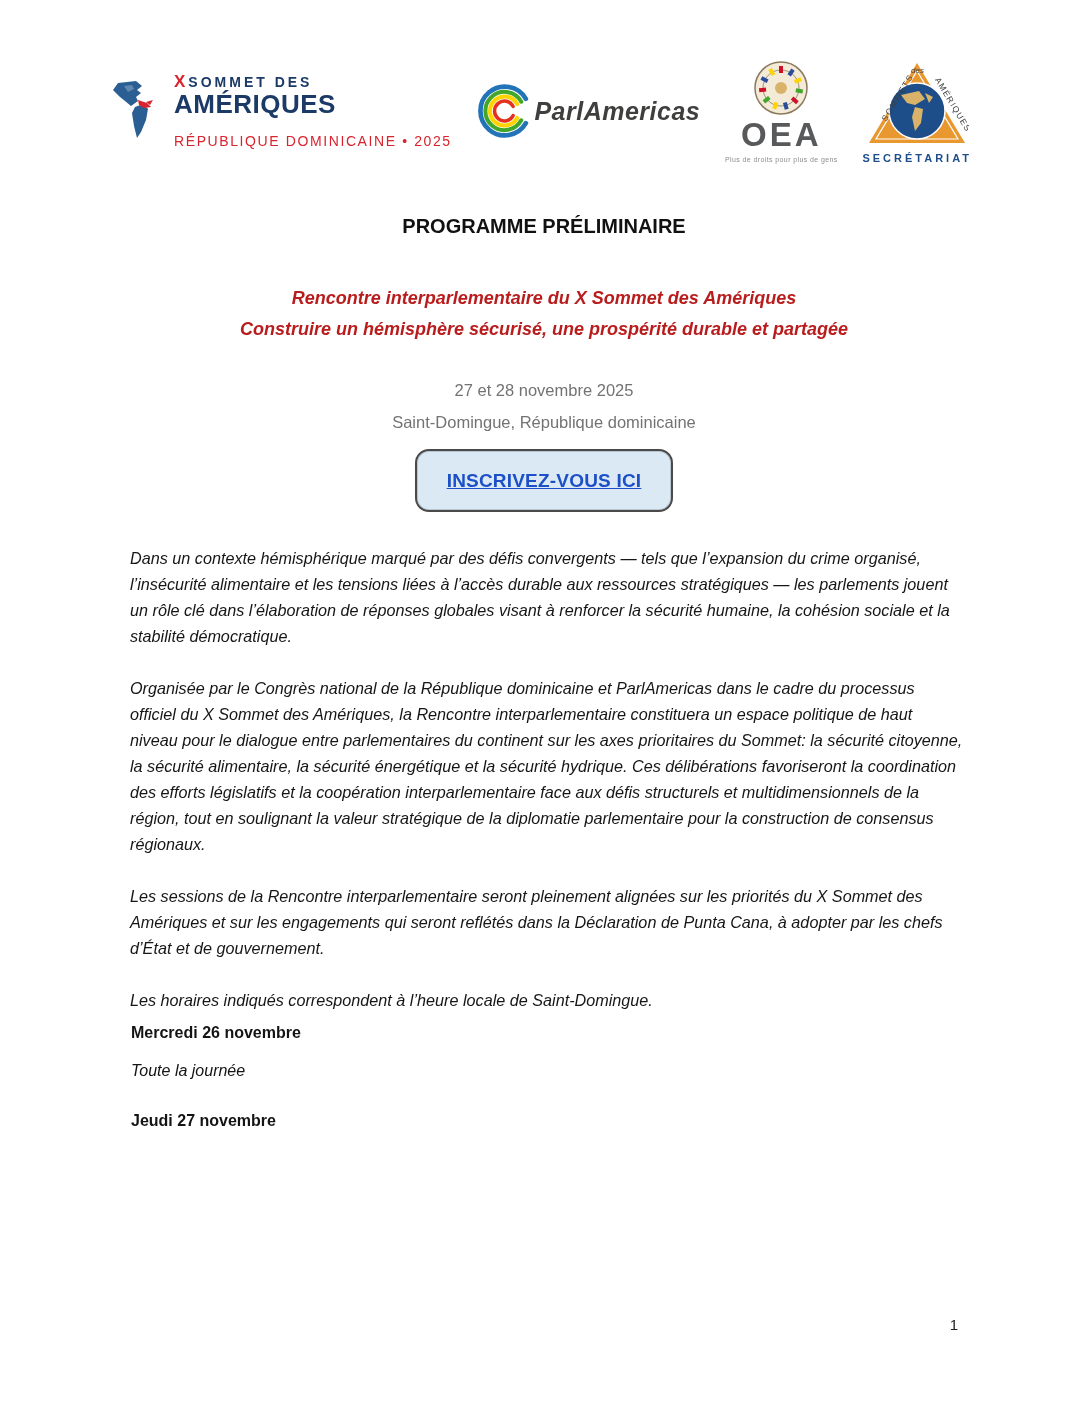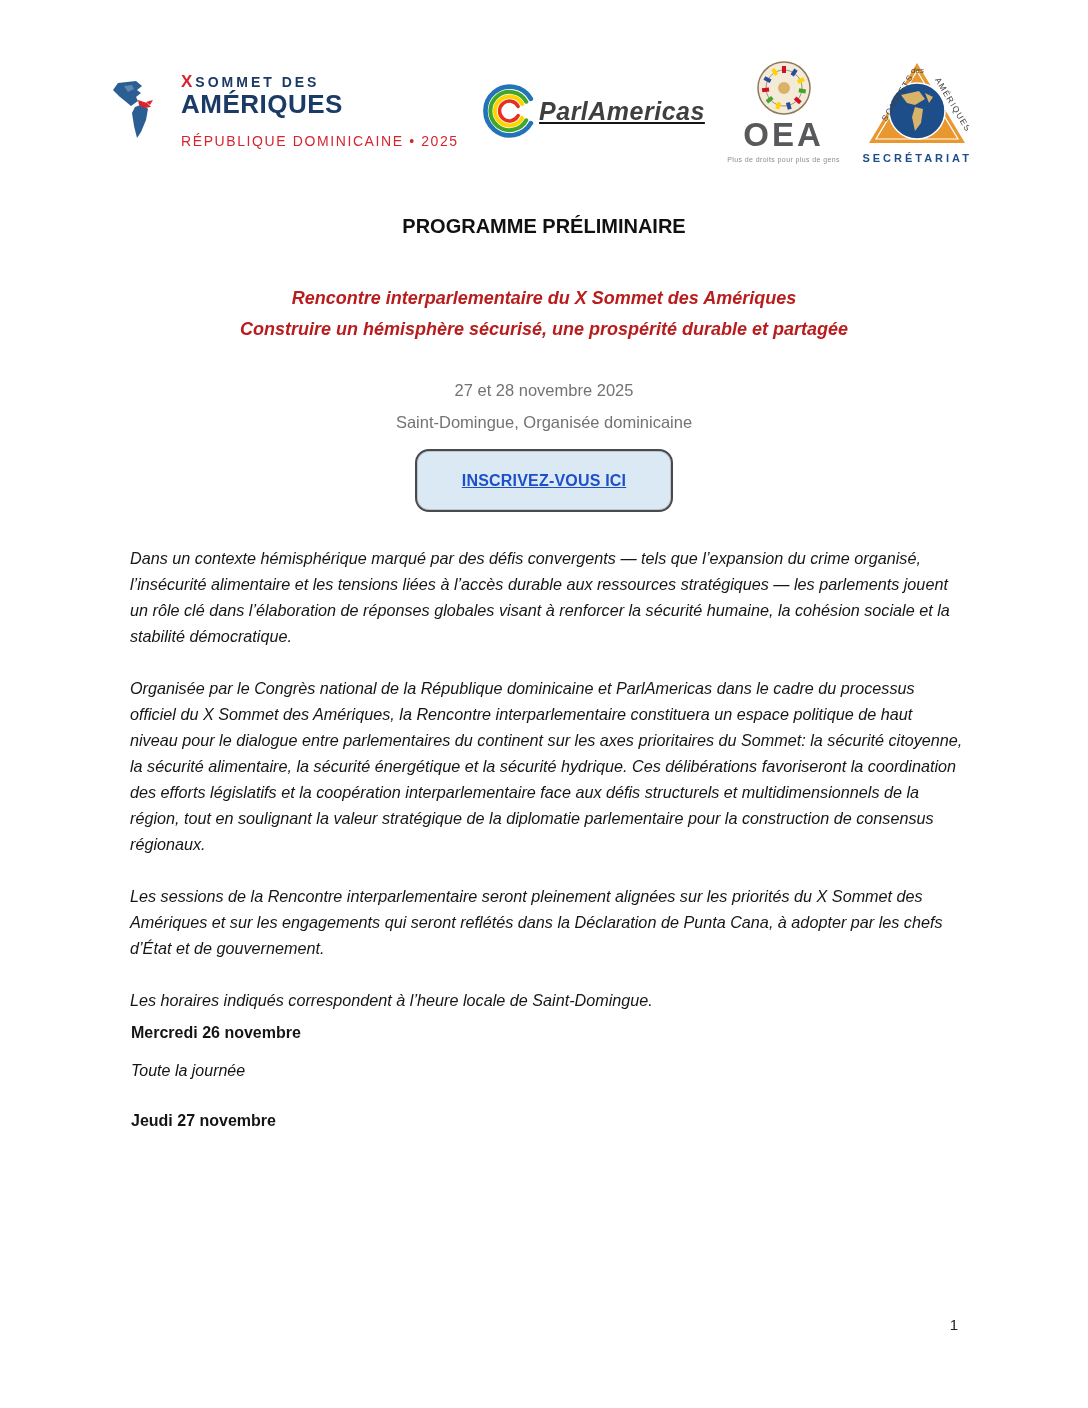--- a/index.html
+++ b/index.html
@@ -15,29 +15,29 @@
   }
 
   
   .logos {
     position:absolute; top:52px; left:110px; width:862px; height:118px;
     display:flex; align-items:center; justify-content:space-between;
   }
   .logo { display:flex; align-items:center; }
 
   
-  .logo-summit { gap:7px; }
+  .logo-summit { }
   .logo-summit .txt { display:flex; flex-direction:column; line-height:1.05; }
   .summit-l1 { font-size:14px; font-weight:bold; letter-spacing:3px; color:#1b3a66; white-space:nowrap; }
   .summit-l1 .x { color:#d9232e; font-size:17px; letter-spacing:0; margin-right:3px; }
   .summit-l2 { font-size:26px; font-weight:800; color:#1b3a66; letter-spacing:0.5px; }
   .summit-l3 { font-size:14px; font-weight:normal; color:#d9232e; letter-spacing:1.6px; margin-top:16px; white-space:nowrap; }
 
   
-  .logo-parl { gap:0;text-decoration:underline; }
+  .logo-parl { gap:0; }
   .parl-text { font-size:25px; font-weight:bold; font-style:italic; color:#3f3f3e; letter-spacing:0.5px; }
 
   
   .logo-col { flex-direction:column; justify-content:flex-start; text-align:center; }
   .congreso-caption {
     font-family:"Liberation Serif", serif; font-size:10.5px; color:#45423a;
     letter-spacing:1.8px; margin-top:2px; white-space:nowrap;
   }
 
   
@@ -67,21 +67,21 @@
     position:absolute; top:449px; left:50%; transform:translateX(-50%);
     width:258px; height:63px;
     background:#dbe9f5;
     border:2px solid #4a4a4a;
     border-radius:14px;
     display:flex; align-items:center; justify-content:center;
     box-shadow:0 0 0 1px #b9c6d2 inset;
     cursor:pointer;
   }
   .register-btn span {
-    font-size:16px; font-weight:bold; color:#1d50c8; text-decoration:underline;
+    font-size:19px; font-weight:bold; color:#1d50c8; text-decoration:underline;
     letter-spacing:0.2px;
   }
 
   
   .body-text {
     position:absolute; top:545px; left:130px; width:833px;
     font-size:16.2px; line-height:26px; font-style:italic; color:#161616;
   }
   .body-text p { margin-bottom:26px; }
 
@@ -169,21 +169,21 @@
 
   <h1 class="doc-title">PROGRAMME PRÉLIMINAIRE</h1>
 
   <div class="doc-subtitle">
     <div>Rencontre interparlementaire du X Sommet des Amériques</div>
     <div>Construire un hémisphère sécurisé, une prospérité durable et partagée</div>
   </div>
 
   <div class="doc-dates">
     <div>27 et 28 novembre 2025</div>
-    <div>Saint-Domingue, Organisée dominicaine</div>
+    <div>Saint-Domingue, République dominicaine</div>
   </div>
 
   <div class="register-btn">
     <span>INSCRIVEZ-VOUS ICI</span>
   </div>
 
   <div class="body-text">
     <p>Dans un contexte hémisphérique marqué par des défis convergents — tels que l’expansion du crime organisé, l’insécurité alimentaire et les tensions liées à l’accès durable aux ressources stratégiques — les parlements jouent un rôle clé dans l’élaboration de réponses globales visant à renforcer la sécurité humaine, la cohésion sociale et la stabilité démocratique.</p>
     <p>Organisée par le Congrès national de la République dominicaine et ParlAmericas dans le cadre du processus officiel du X Sommet des Amériques, la Rencontre interparlementaire constituera un espace politique de haut niveau pour le dialogue entre parlementaires du continent sur les axes prioritaires du Sommet: la sécurité citoyenne, la sécurité alimentaire, la sécurité énergétique et la sécurité hydrique. Ces délibérations favoriseront la coordination des efforts législatifs et la coopération interparlementaire face aux défis structurels et multidimensionnels de la région, tout en soulignant la valeur stratégique de la diplomatie parlementaire pour la construction de consensus régionaux.</p>
     <p>Les sessions de la Rencontre interparlementaire seront pleinement alignées sur les priorités du X Sommet des Amériques et sur les engagements qui seront reflétés dans la Déclaration de Punta Cana, à adopter par les chefs d’État et de gouvernement.</p>

